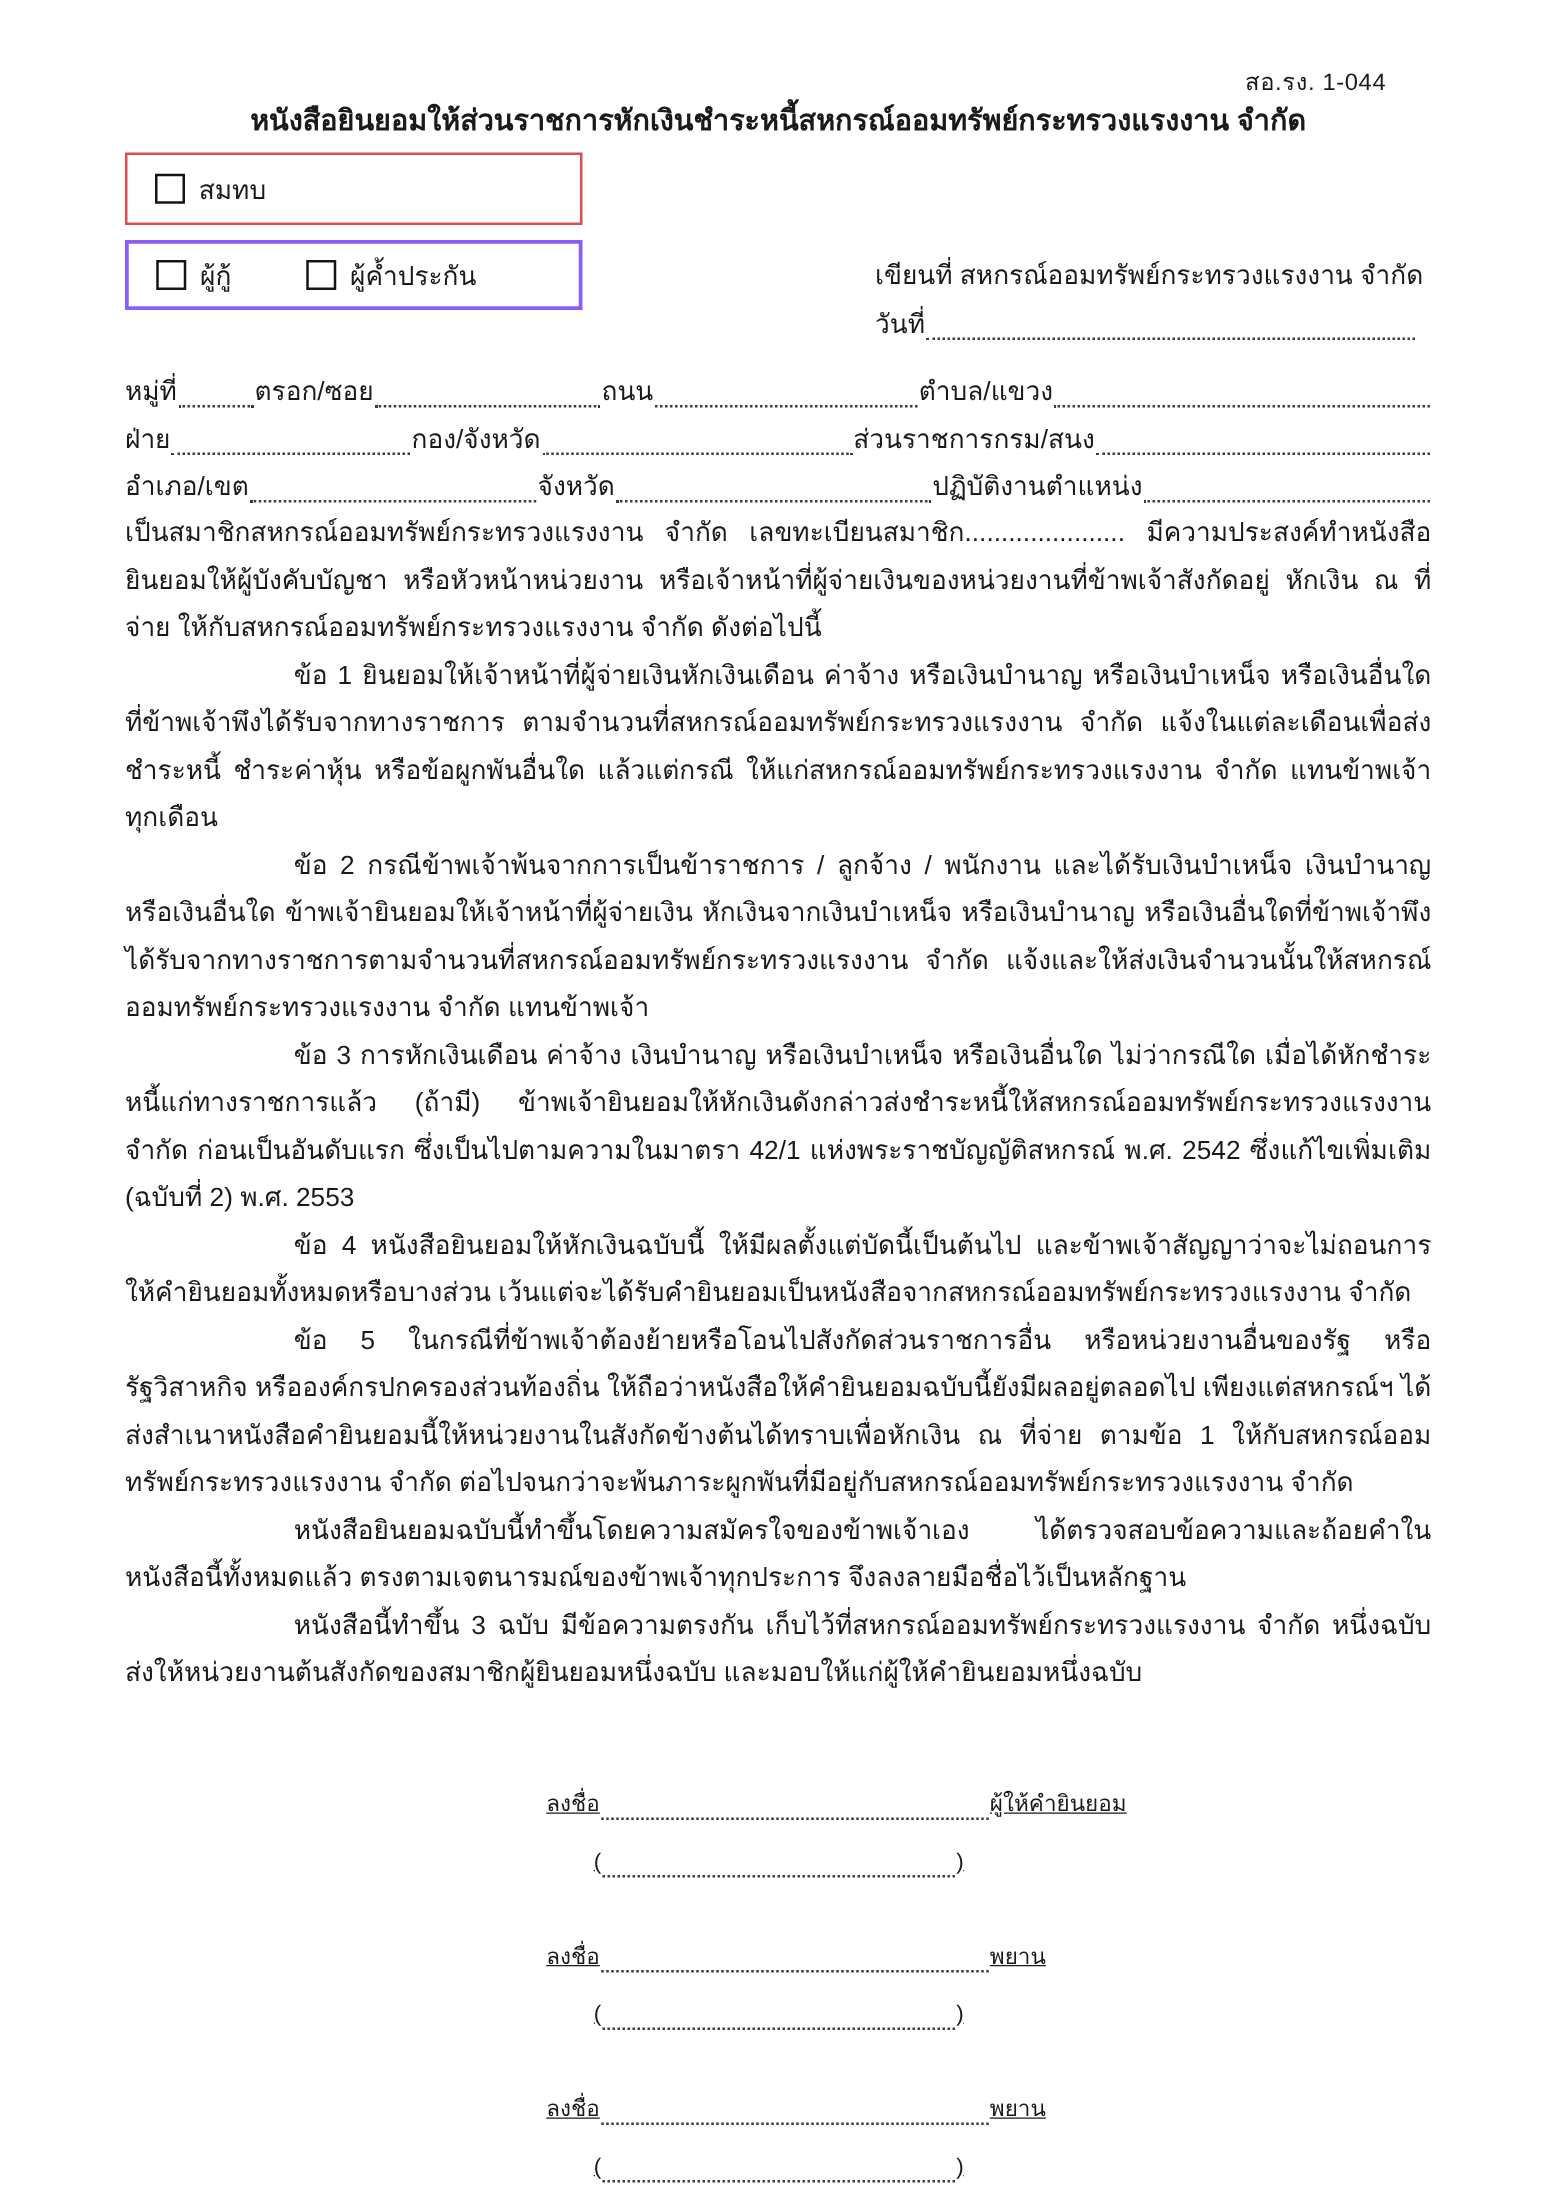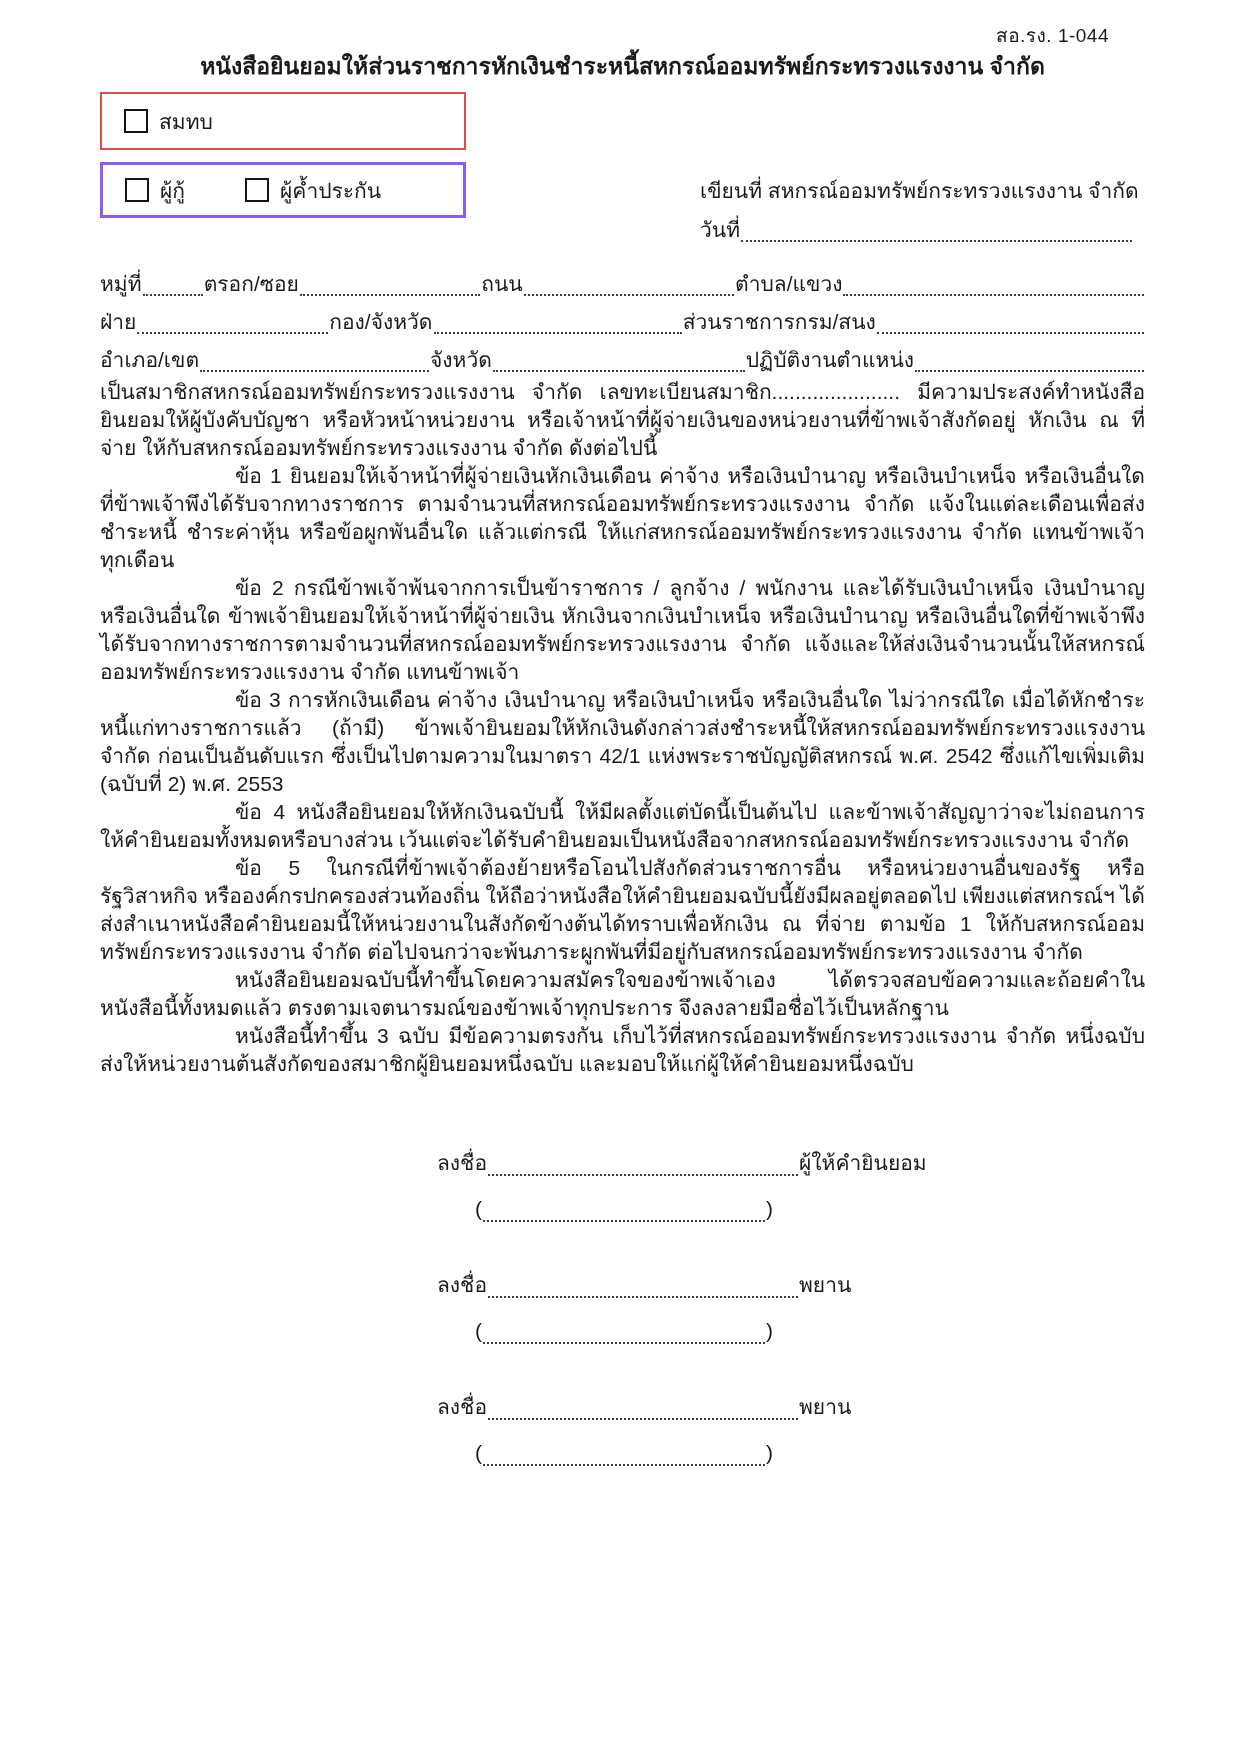--- a/index.html
+++ b/index.html
@@ -16,20 +16,21 @@
     padding:20px 96px 0 100px;
     box-sizing:border-box;
     background:#fff;
   }
   .form-code{
     text-align:right;
     font-size:19px;
     letter-spacing:.5px;
     padding-right:36px;
     height:26px;
+    margin-top:30px;
   }
   .title{
     margin:2px 0 8px 0;
     text-align:center;
     font-size:23px;
     font-weight:bold;
   }
   
   .head-row{position:relative;height:172px;}
   .opt-box{
@@ -59,29 +60,29 @@
   .fill-line .lbl{font-size:21px;line-height:36px;white-space:pre;}
   .dots{
     border-bottom:2px dotted #3c3c3c;
     margin:0 1px 6px 1px;
     height:1px;
   }
   
   .paras p{
     margin:0;
     font-size:21px;
-    line-height:28px;
+    line-height:38px;
     text-align:justify;
   }
   .paras p.indent{text-indent:135px;}
   
   .signatures{margin-top:58px;padding-left:337px;}
   .sig-block{margin-bottom:30px;}
   .sig-line{display:flex;align-items:flex-end;height:46px;}
-  .sig-line .lbl{font-size:21px;line-height:38px;white-space:pre;}
+  .sig-line .lbl{font-size:18px;line-height:38px;white-space:pre;text-decoration:underline;}
   .sig-dots{width:310px;flex:none;}
   .sig-paren{padding-left:38px;}
   .sig-paren .sig-dots{width:282px;}
 </style>
 </head>
 <body>
 
 <div class="page">
 
   <div class="form-code">สอ.รง. 1-044</div>

